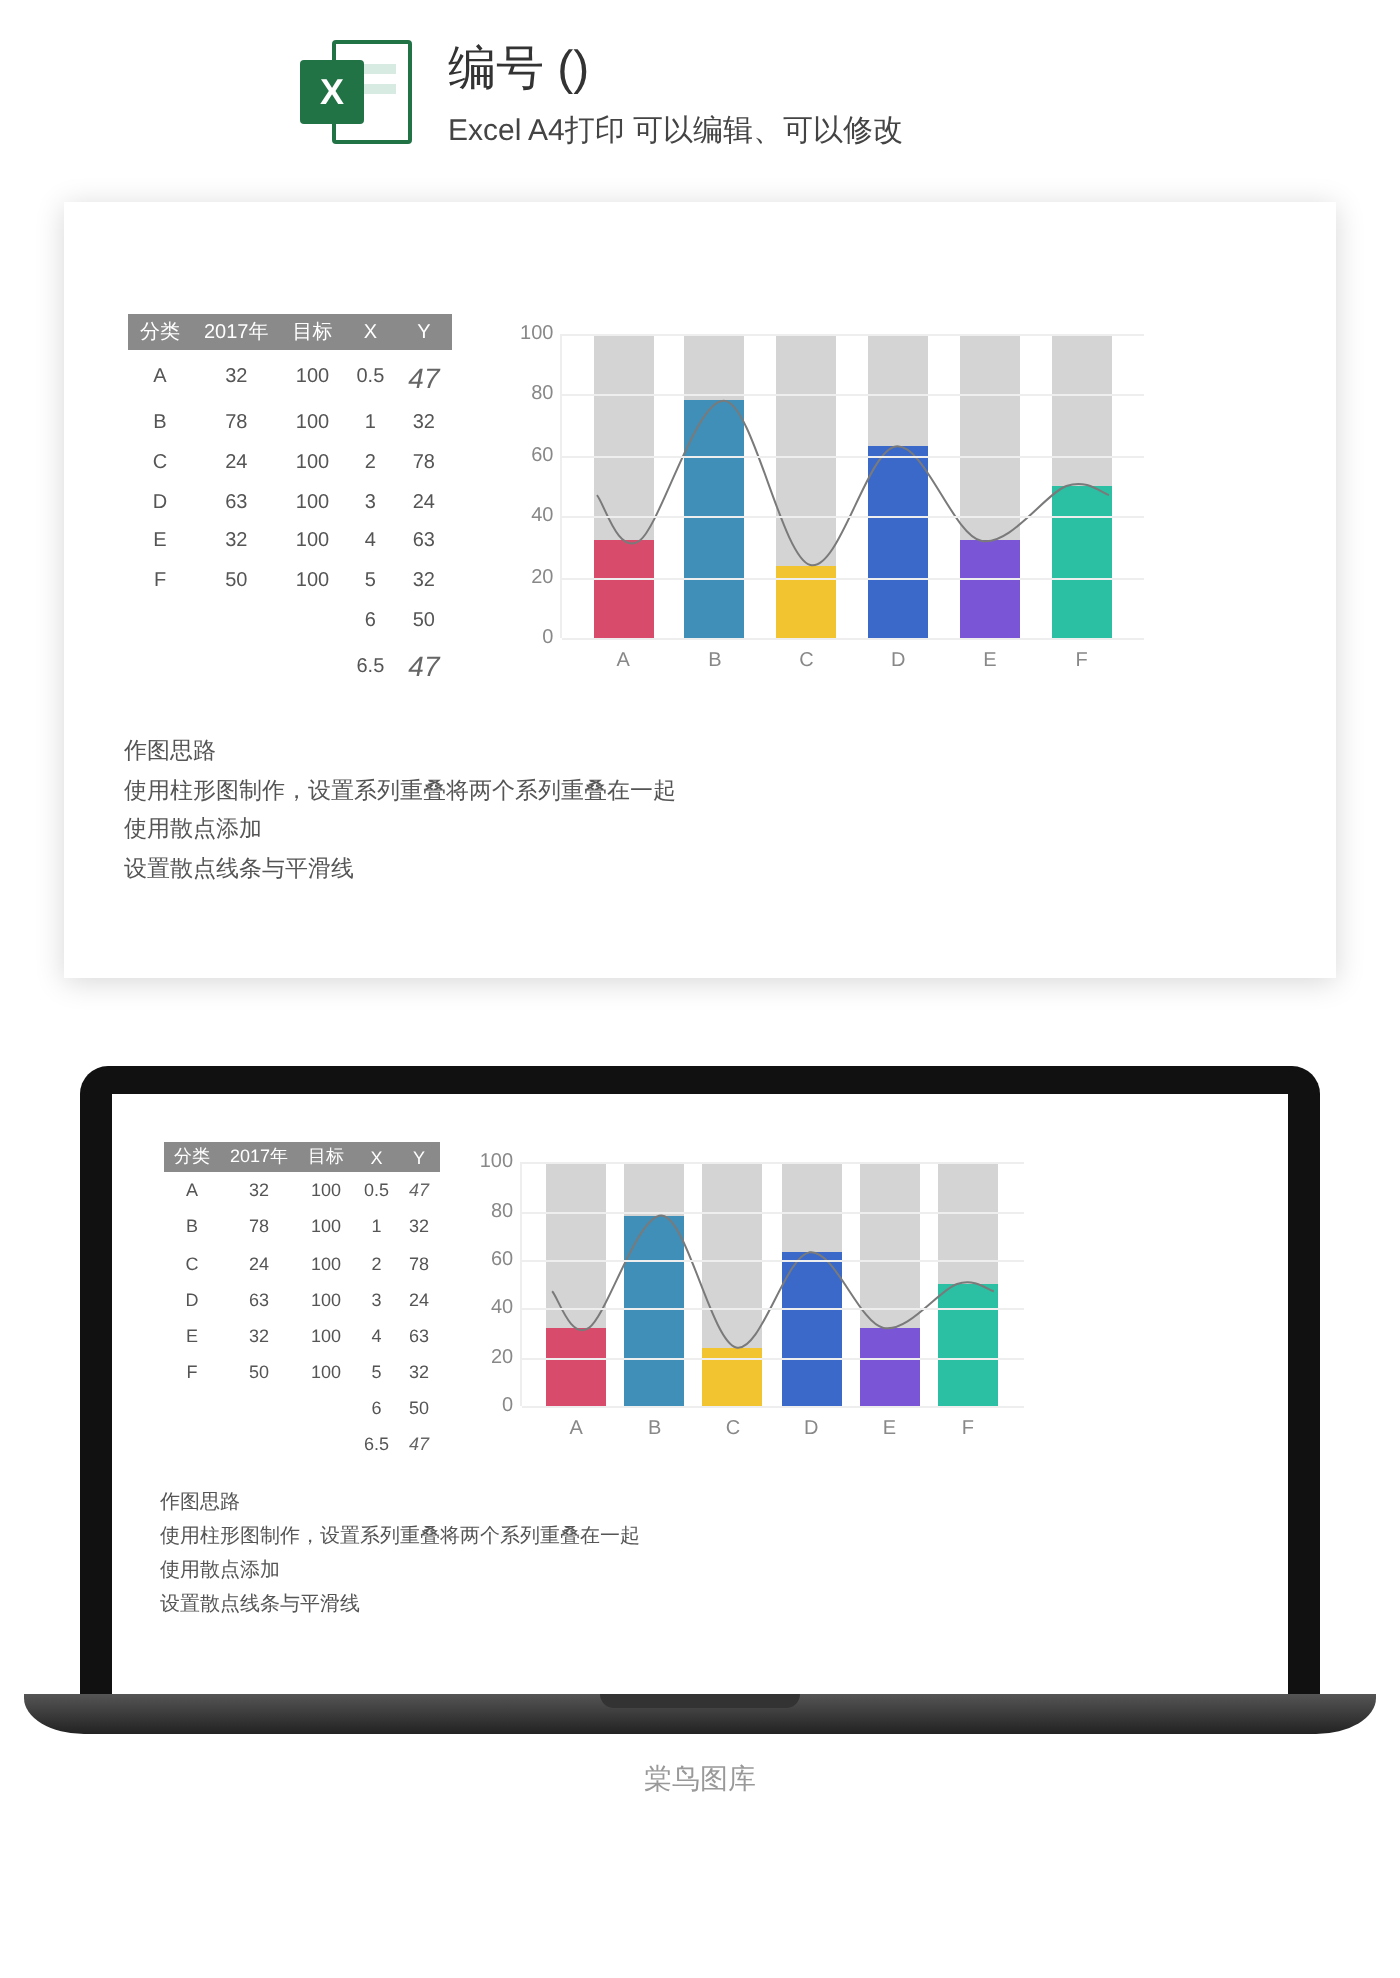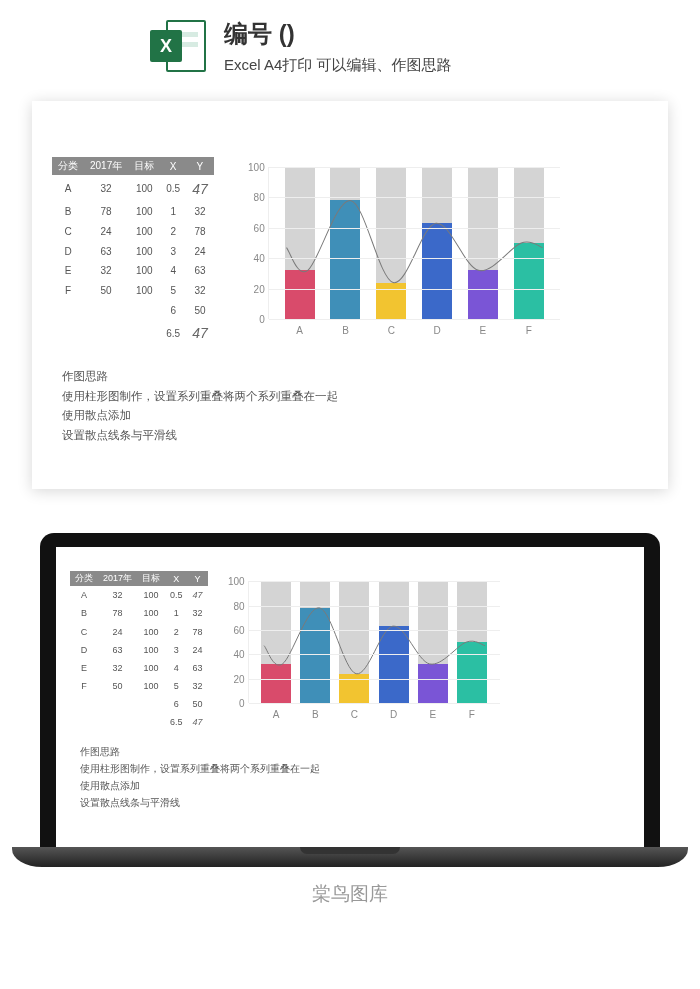--- a/index.html
+++ b/index.html
@@ -13,34 +13,34 @@
     overflow: hidden;
   }
   
   .header { display: flex; align-items: flex-start; padding: 18px 0 12px 150px; }
   .excel-icon { width: 56px; height: 56px; position: relative; margin-right: 18px; }
   .excel-icon .page { position:absolute; right:0; top:2px; width:40px; height:52px; background:#fff; border:2px solid #217346; border-radius:2px; }
   .excel-icon .page::before, .excel-icon .page::after { content:""; position:absolute; left:6px; right:6px; height:5px; background:#d7ebe2; }
   .excel-icon .page::before { top:10px; }
   .excel-icon .page::after { top:20px; }
   .excel-icon .x { position:absolute; left:0; top:12px; width:32px; height:32px; background:#217346; color:#fff; font-weight:bold; font-size:18px; line-height:32px; text-align:center; font-family:Arial; border-radius:2px; }
-  .header-text h1 { font-size: 24px; font-weight:700; color:#333; margin-bottom:6px; }
+  .header-text h1 { font-size: 24px; font-weight:400; color:#333; margin-bottom:6px; }
   .header-text p { font-size: 15px; color:#444; }
 
   
   .card {
     margin: 14px 32px 0 32px;
     background:#fff;
     box-shadow: 0 2px 14px rgba(0,0,0,0.16);
     padding: 56px 20px 44px 20px;
     position: relative;
   }
   .content-row { display:flex; gap:24px; }
   
-  .data-table { font-size: 11px; color:#555; border-collapse:collapse; }
+  .data-table { font-size: 11px; color:#555; border-collapse:collapse; margin-left:12px; }
   .data-table th { background:#8a8a8a; color:#fff; font-weight:normal; padding:2px 6px; text-align:center; font-size:10px; }
   .data-table td { padding:1px 6px; text-align:center; font-size:10px; }
   .data-table td.big { font-size:14px; color:#666;font-style:italic; }
 
   
   .chart-wrap { flex:1; position:relative; height:190px; max-width:330px; }
   .plot { position:absolute; left:30px; top:10px; right:8px; bottom:28px; border-left:1px solid #eee; border-bottom:0; }
   .grid-line { position:absolute; left:0; right:0; border-top:1px solid #eee; }
   .ytick { position:absolute; left:-26px; font-size:10px; color:#888; width:22px; text-align:right; transform:translateY(-50%); }
   .bars { position:absolute; left:8px; right:8px; top:0; bottom:0; display:flex; justify-content:space-around; align-items:flex-end; }
@@ -54,39 +54,39 @@
   .notes { margin-top:20px; font-size:11.5px; color:#555; line-height:1.7; padding-left:10px; }
 
   
   .laptop-area { padding: 44px 36px 0 36px; }
   .laptop { position:relative; width:620px; margin:0 auto; }
   .screen-frame { background:#111; border-radius:14px 14px 0 0; padding:14px 16px 0 16px; }
   .screen { background:#fff; height:300px; padding:24px 14px 8px 14px; overflow:hidden; }
   .laptop-base { height:20px; background:linear-gradient(#555,#222); border-radius:0 0 30px 30px / 0 0 18px 18px; margin:0 -28px; position:relative; }
   .laptop-base::before { content:""; position:absolute; left:50%; top:0; transform:translateX(-50%); width:100px; height:7px; background:#333; border-radius:0 0 8px 8px;}
 
-  .brand { text-align:center; font-size:19px; color:#999; padding:14px 0 0 0; font-family:Liberation Serif, serif; }
+  .brand { text-align:center; font-size:14px; color:#999; padding:14px 0 0 0; font-family:Liberation Serif, serif; }
 
   
   .mini .content-row { gap:10px; }
   .mini .data-table th, .mini .data-table td { font-size:9px; padding:1px 5px; }
   .mini .chart-wrap { height:160px; max-width:290px;}
   .mini .notes { font-size:10px; margin-top:12px;}
 </style>
 </head>
 <body>
 
 <div class="header">
   <div class="excel-icon">
     <div class="page"></div>
     <div class="x">X</div>
   </div>
   <div class="header-text">
     <h1>编号 ()</h1>
-    <p>Excel A4打印 可以编辑、作图思路</p>
+    <p>Excel A4打印 可以编辑、可以修改</p>
   </div>
 </div>
 
 <div class="card">
   <div class="content-row">
     <table class="data-table">
       <thead>
           <tr id="thead-row">
             <th>分类</th>
             <th>2017年</th>

